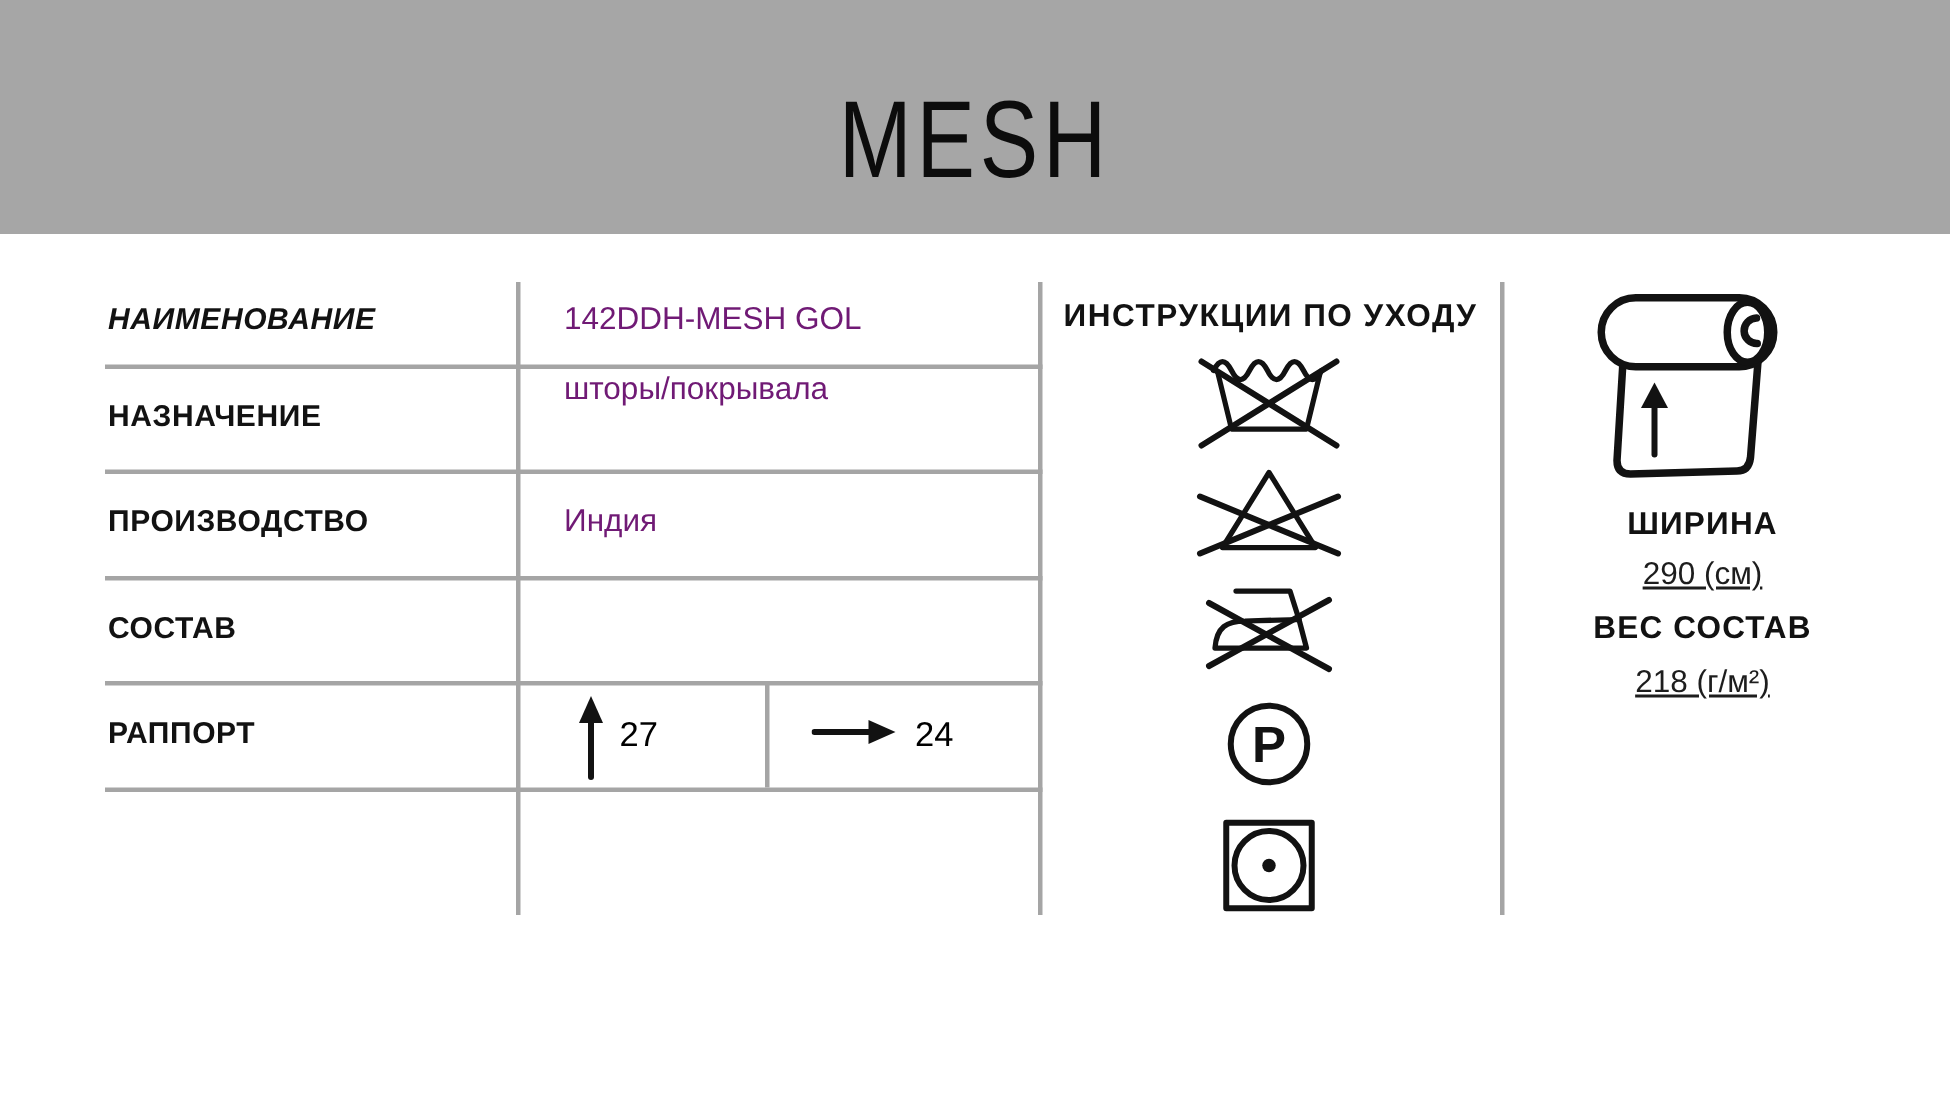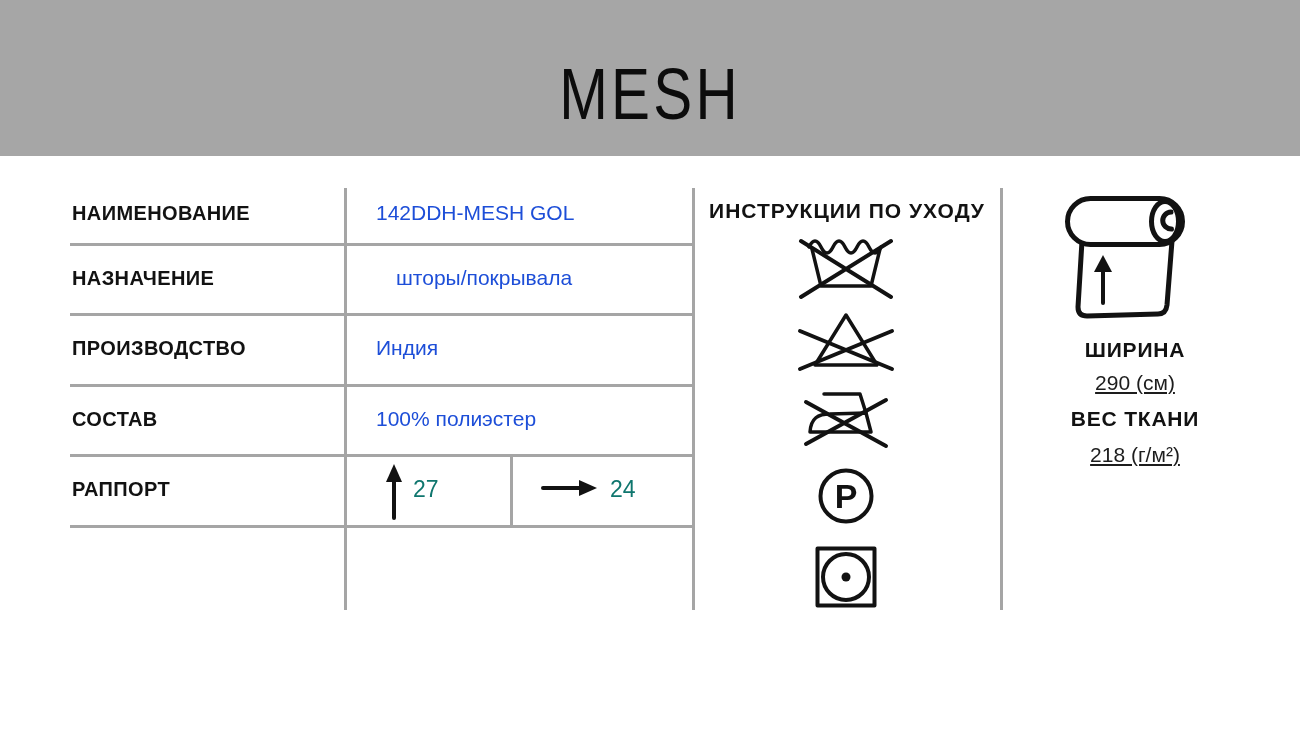--- a/index.html
+++ b/index.html
@@ -48,29 +48,29 @@
     letter-spacing: 0.4px;
     color: var(--ink);
     line-height: 32px;
     white-space: nowrap;
   }
   .spec-value {
     position: absolute;
     left: 376px;
     font-size: 21px;
     font-weight: 400;
-    color: #1d4ed8;
+    color: #701a75;
     line-height: 32px;
     white-space: nowrap;
   }
   .rapport-num {
     position: absolute;
     font-size: 23px;
     font-weight: 400;
-    color: #0f766e;
+    color: #000000;
     line-height: 32px;
   }
   .icon-svg { position: absolute; display: block; }
   .st {
     fill: none;
     stroke: var(--ink);
     stroke-linecap: round;
     stroke-linejoin: round;
   }
   .care-title {
@@ -120,30 +120,29 @@
   <div class="vline" style="left:344px; top:188px; height:422px;"></div>
   <div class="vline" style="left:510px; top:454px; height:71px;"></div>
   <div class="vline" style="left:692px; top:188px; height:422px;"></div>
   <div class="vline" style="left:1000px; top:188px; height:422px;"></div>
   <div class="hline" style="left:70px; top:243px; width:625px;"></div>
   <div class="hline" style="left:70px; top:313px; width:625px;"></div>
   <div class="hline" style="left:70px; top:384px; width:625px;"></div>
   <div class="hline" style="left:70px; top:454px; width:625px;"></div>
   <div class="hline" style="left:70px; top:525px; width:625px;"></div>
 
-  <div class="spec-label" style="top:197px;">НАИМЕНОВАНИЕ</div>
+  <div class="spec-label" style="top:197px;font-style:italic;">НАИМЕНОВАНИЕ</div>
   <div class="spec-label" style="top:262px;">НАЗНАЧЕНИЕ</div>
   <div class="spec-label" style="top:332px;">ПРОИЗВОДСТВО</div>
   <div class="spec-label" style="top:403px;">СОСТАВ</div>
   <div class="spec-label" style="top:473px;">РАППОРТ</div>
 
   <div class="spec-value" style="top:197px;">142DDH-MESH GOL</div>
-  <div class="spec-value" style="top:262px;margin-left:20px;">шторы/покрывала</div>
+  <div class="spec-value" style="top:244px;">шторы/покрывала</div>
   <div class="spec-value" style="top:332px;">Индия</div>
-  <div class="spec-value" style="top:403px;">100% полиэстер</div>
 
   <svg class="icon-svg" style="left:384px; top:462px;" width="20" height="58" viewBox="0 0 20 58">
     <line class="st" x1="10" y1="56" x2="10" y2="14" stroke-width="4"></line>
     <polygon points="10,2 2,20 18,20" fill="#121212"></polygon>
   </svg>
   <div class="rapport-num" style="left:413px; top:473px;">27</div>
 
   <svg class="icon-svg" style="left:541px; top:478px;" width="58" height="20" viewBox="0 0 58 20">
     <line class="st" x1="2" y1="10" x2="42" y2="10" stroke-width="4"></line>
     <polygon points="56,10 38,2 38,18" fill="#121212"></polygon>
@@ -184,17 +183,17 @@
     <path d="M20,50 L16,116 Q16,125 25,125 L96,123 Q104,123 105,114 L110,50 Z" fill="#ffffff" stroke="#121212" stroke-width="5" stroke-linejoin="round"></path>
     <rect x="5.5" y="7.5" width="115" height="46" rx="23" fill="#ffffff" stroke="#121212" stroke-width="5"></rect>
     <ellipse cx="103" cy="30.5" rx="13.5" ry="20" fill="#ffffff" stroke="#121212" stroke-width="5"></ellipse>
     <path class="st" stroke-width="5" d="M109,21 A8.5,8.5 0 1 0 109.5,38"></path>
     <line class="st" x1="41" y1="112" x2="41" y2="78" stroke-width="4"></line>
     <polygon points="41,64 32,81 50,81" fill="#121212"></polygon>
   </svg>
 
   <div class="rp-text rp-label" style="top:336px;">ШИРИНА</div>
   <div class="rp-text rp-value" style="top:369px;">290 (см)</div>
-  <div class="rp-text rp-label" style="top:405px;">ВЕС ТКАНИ</div>
+  <div class="rp-text rp-label" style="top:405px;">ВЕС СОСТАВ</div>
   <div class="rp-text rp-value" style="top:441px;">218 (г/м²)</div>
 
 
 </div>
 
 </body></html>

